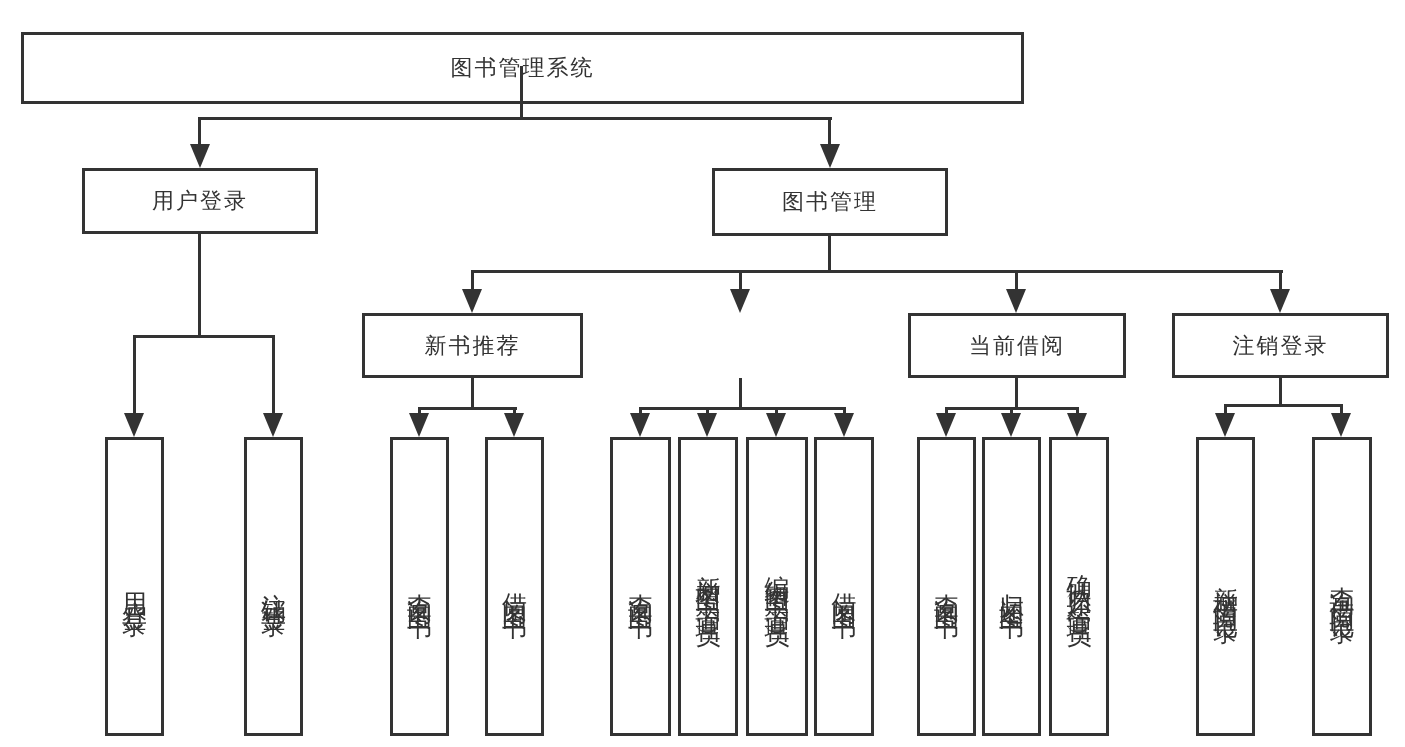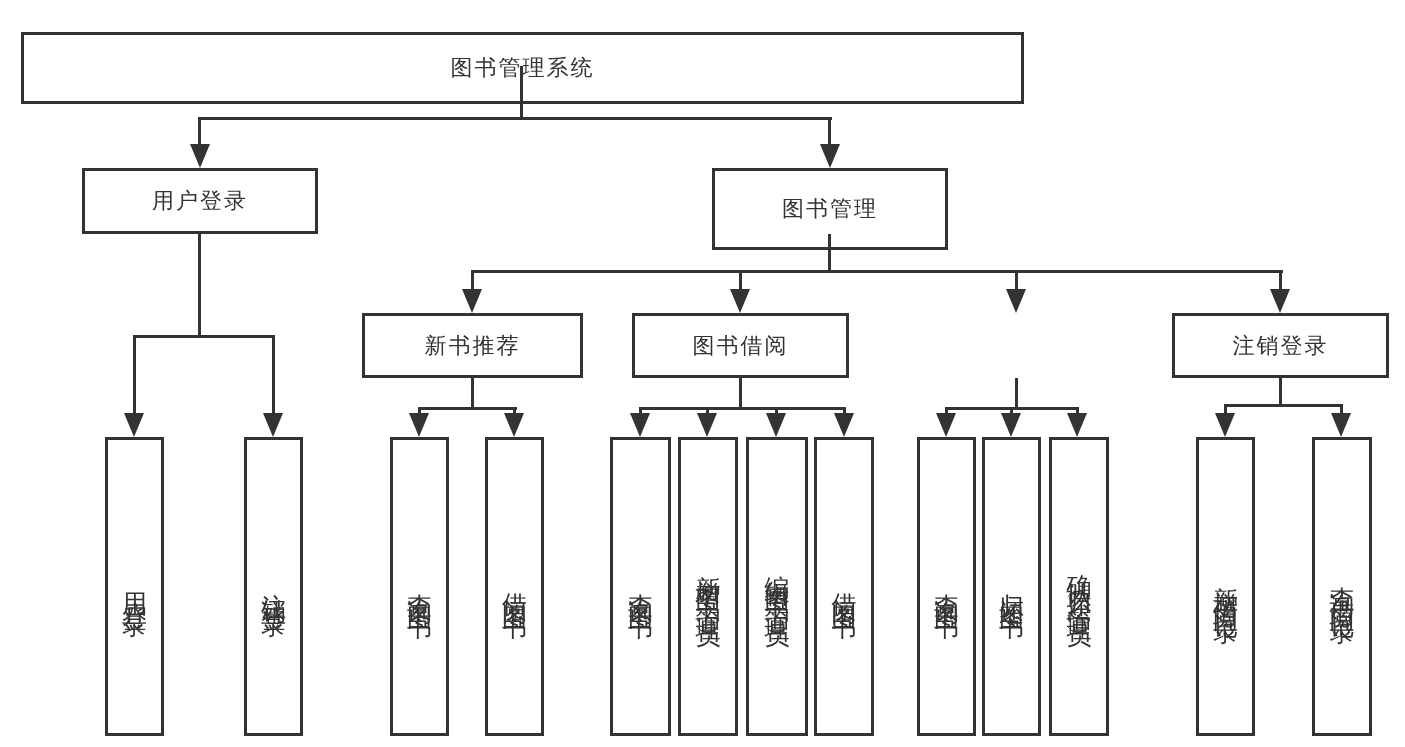--- a/index.html
+++ b/index.html
@@ -61,32 +61,32 @@
 <div id="canvas">
 
   <div class="box hbox" style="left:21px;top:13px;width:1003px;height:72px;margin-top:19px;">
     <span>图书管理系统</span>
   </div>
 
   <div class="box hbox" style="left:82px;top:168px;width:236px;height:66px;">
     <span>用户登录</span>
   </div>
 
-  <div class="box hbox" style="left:712px;top:168px;width:236px;height:82px;">
+  <div class="box hbox" style="left:712px;top:168px;width:236px;height:68px;">
     <span>图书管理</span>
   </div>
 
   <div class="box hbox" style="left:362px;top:313px;width:221px;height:65px;">
     <span>新书推荐</span>
   </div>
 
-  <div class="box hbox" style="left:632px;top:313px;width:217px;height:65px;">
-    <span>图书借阅</span>
+
+  <div class="box hbox" style="left:908px;top:313px;width:218px;height:65px;">
+    <span>当前借阅</span>
   </div>
-
 
   <div class="box hbox" style="left:1172px;top:313px;width:217px;height:65px;">
     <span>注销登录</span>
   </div>
 
   <div class="box leaf" style="left:105px;top:437px;width:59px;height:299px;">
     <span>用户登录</span>
   </div>
   <div class="box leaf" style="left:244px;top:437px;width:59px;height:299px;">
     <span>注销登录</span>

